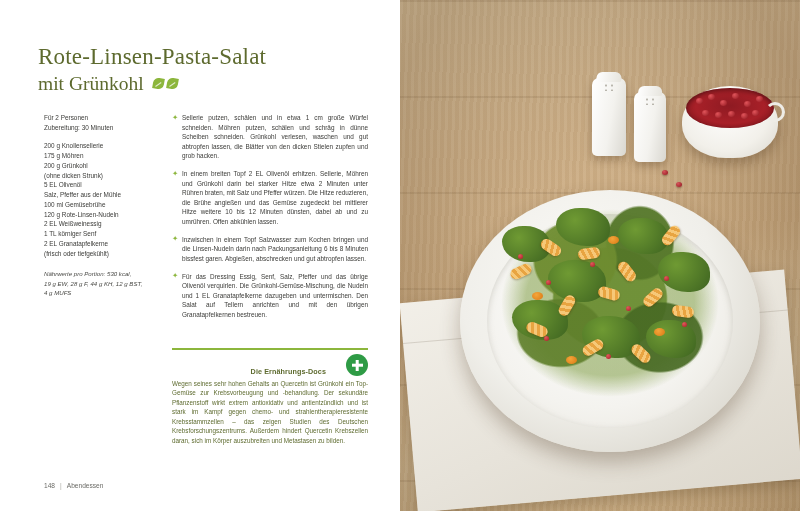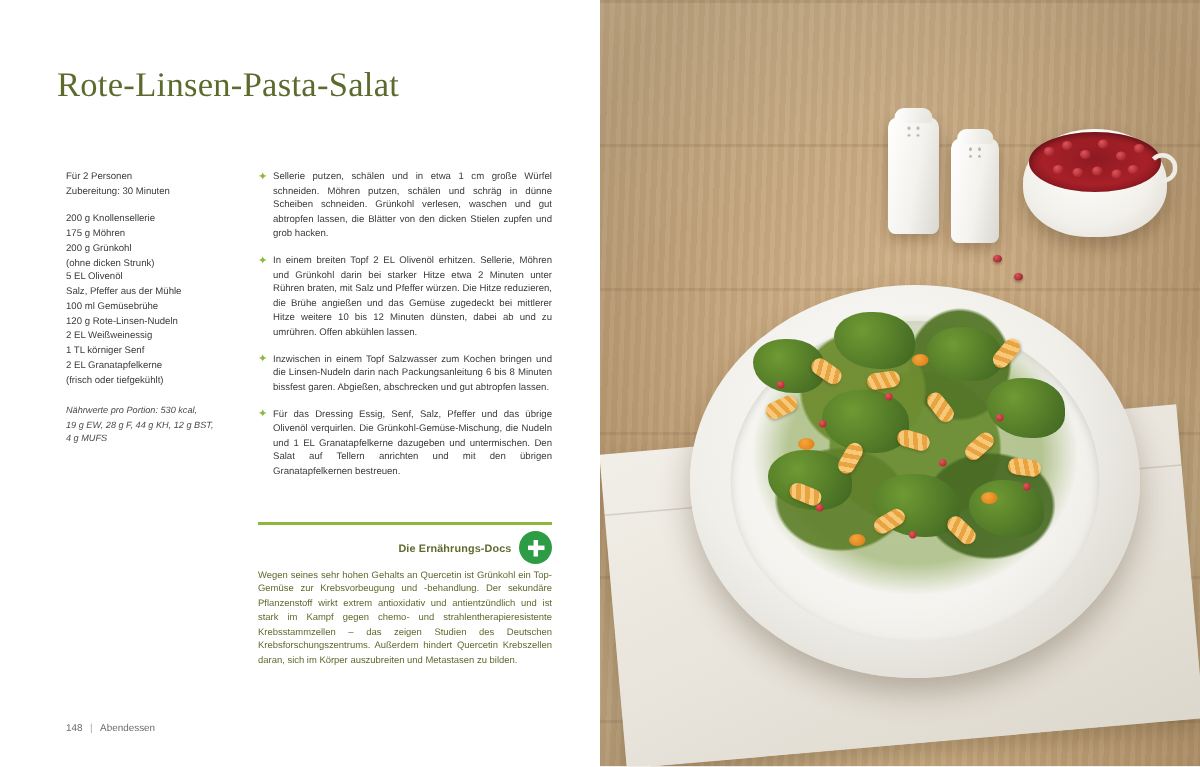--- a/index.html
+++ b/index.html
@@ -139,23 +139,23 @@
     top: 348px;
     width: 196px;
   }
   .infobox-rule {
     height: 2px;
     background: #8cb63c;
     width: 100%;
   }
   .infobox-head {
     display: flex;
-    align-items: center;
+    align-items: flex-end;
     justify-content: flex-end;
-    gap: 5px;
+    gap: 20px;
     margin-top: 4px;
     position: relative;
     height: 22px;
   }
   .infobox-title {
     font-size: 7.2px;
     color: #5d6a2e;
     font-weight: bold;
     letter-spacing: 0.1px;
   }
@@ -392,20 +392,27 @@
 </style>
 </head>
 <body>
 
 <div class="page">
 
   <div class="left-page">
 
     <div class="title-block">
       <div class="recipe-title">Rote-Linsen-Pasta-Salat</div>
+      <div class="recipe-subtitle-row">
+        <div class="recipe-subtitle">mit Grünkohl</div>
+        <div class="leaf-badges">
+          <span class="leaf"></span>
+          <span class="leaf"></span>
+        </div>
+      </div>
     </div>
 
     <div class="ingredients">
       <div class="ing-meta">
         <div>Für 2 Personen</div>
         <div>Zubereitung: 30 Minuten</div>
       </div>
       <div class="ing-list">
         <div>200 g Knollensellerie</div>
         <div>175 g Möhren</div>

